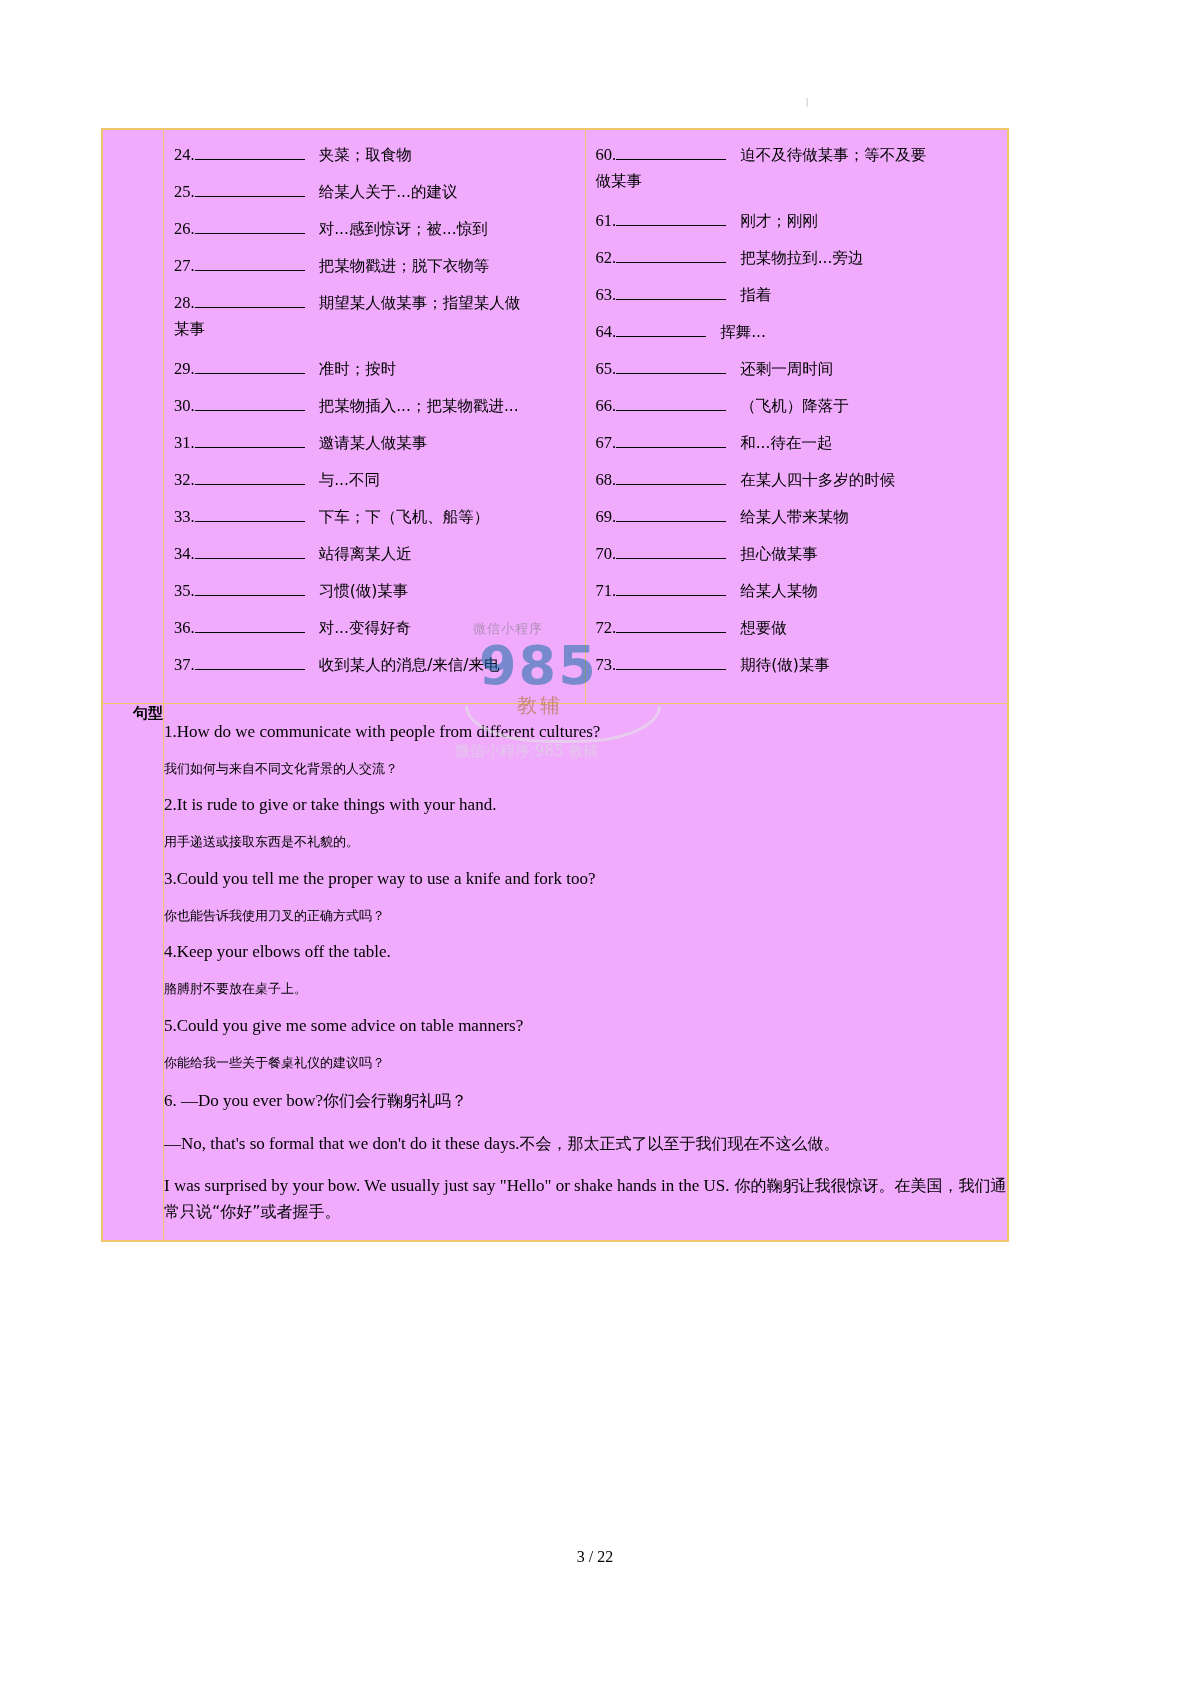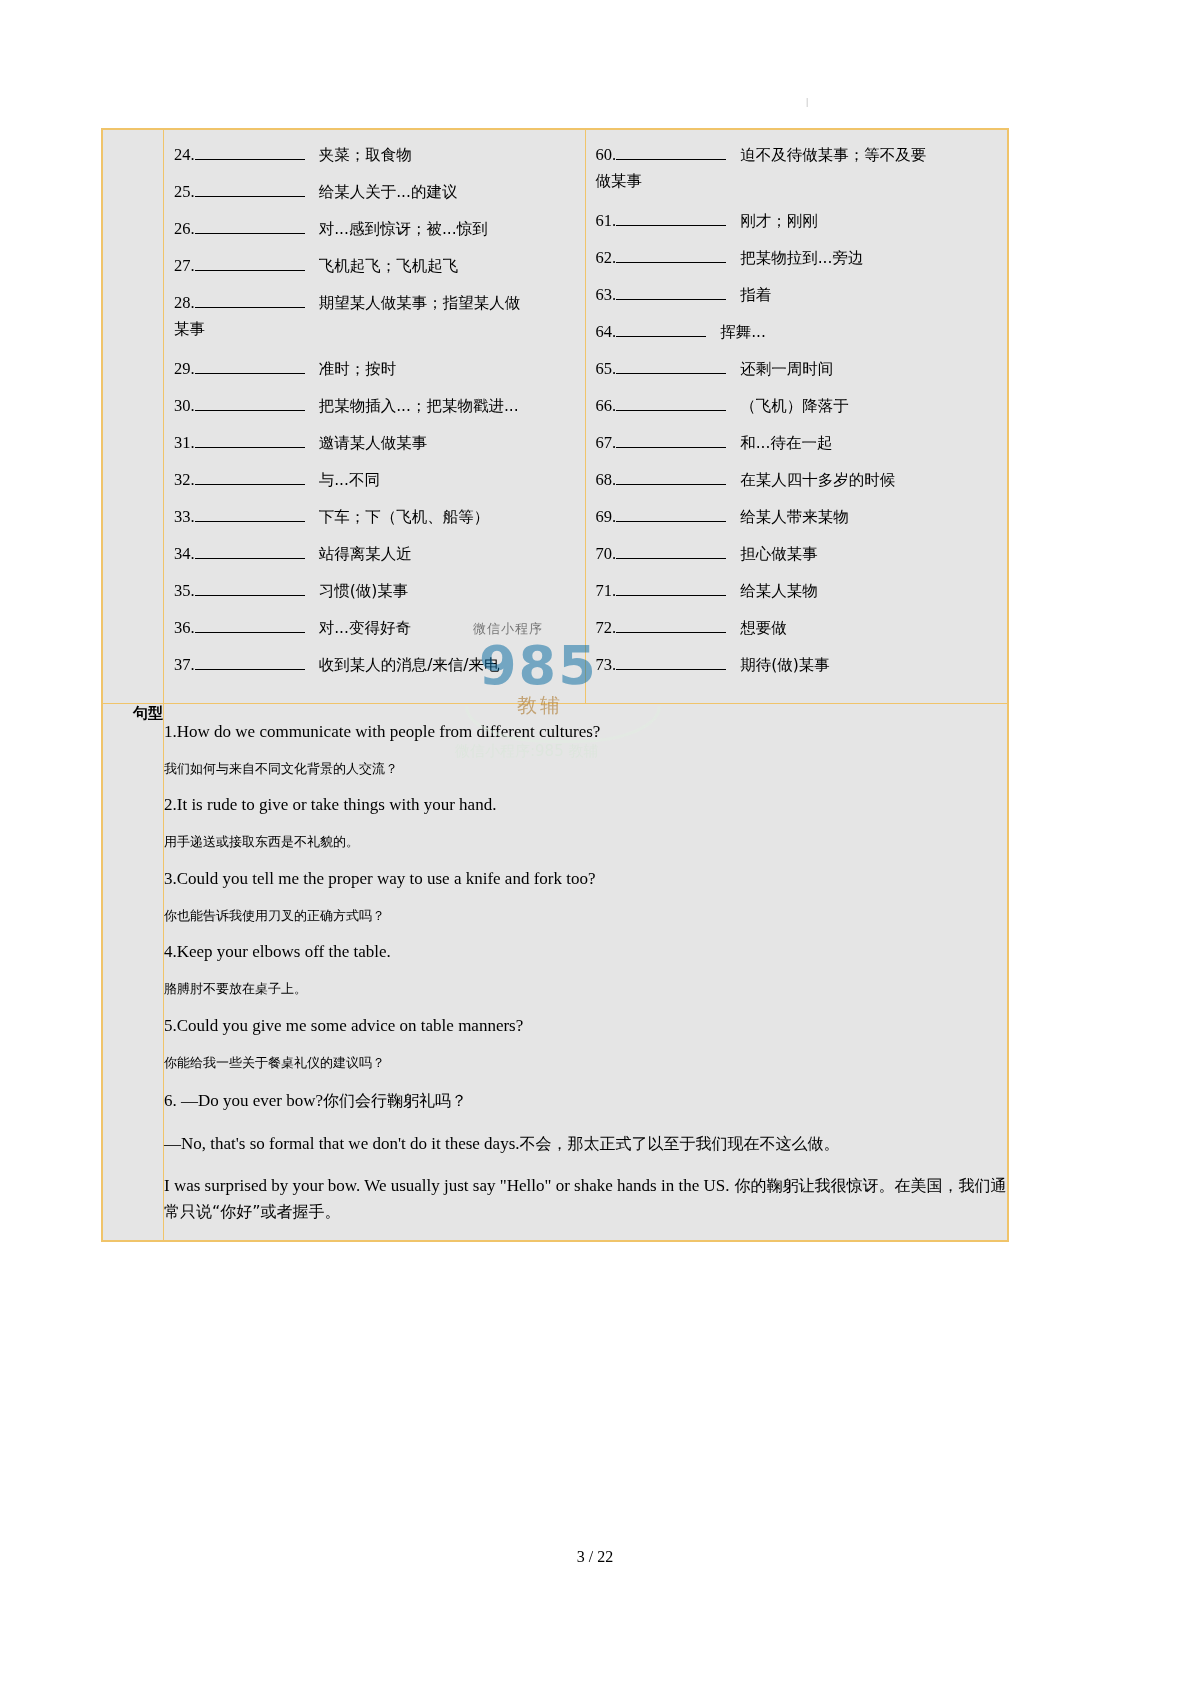--- a/index.html
+++ b/index.html
@@ -28,21 +28,21 @@
     font-size: 11px;
     color: #aaa;
   }
   .doc-table {
     position: absolute;
     left: 101px;
     top: 128px;
     width: 908px;
     border: 2px solid #f0c46a;
     border-collapse: collapse;
-    background: #e5e5e5;
+    background: #f0abfc;
   }
   .doc-table td {
     border: 1px solid #f0c46a;
     vertical-align: top;
     padding: 0;
   }
   .label-col {
     width: 60px;
     text-align: right;
     vertical-align: middle;
@@ -142,21 +142,21 @@
     pointer-events: none;
     opacity: 0.5;
     z-index: 5;
   }
   .wm-top {
     position: absolute;
     left: 18px;
     top: 0px;
     font-family: "DejaVu Sans", sans-serif;
     font-size: 13px;
-    color: #000000;
+    color: #737373;
     letter-spacing: 1px;
   }
   .wm-big {
     position: absolute;
     left: 24px;
     top: 14px;
     font-family: "DejaVu Sans", sans-serif;
     font-size: 54px;
     font-weight: bold;
     color: #0369a1;
@@ -201,21 +201,21 @@
   <table class="doc-table">
     <tbody>
         <tr>
       <td class="label-col"></td>
       <td class="words-cell">
         <div class="words-grid">
           <div class="words-col left" id="col-left">
                 <div class="w-item"><span class="w-num">24.</span><span class="w-blank" style="width: 110px;"></span><span class="w-gap"></span><span class="w-mean">夹菜；取食物</span></div>
                 <div class="w-item"><span class="w-num">25.</span><span class="w-blank" style="width: 110px;"></span><span class="w-gap"></span><span class="w-mean">给某人关于...的建议</span></div>
                 <div class="w-item"><span class="w-num">26.</span><span class="w-blank" style="width: 110px;"></span><span class="w-gap"></span><span class="w-mean">对...感到惊讶；被...惊到</span></div>
-                <div class="w-item"><span class="w-num">27.</span><span class="w-blank" style="width: 110px;"></span><span class="w-gap"></span><span class="w-mean">飞机起飞；飞机起飞</span></div>
+                <div class="w-item"><span class="w-num">27.</span><span class="w-blank" style="width: 110px;"></span><span class="w-gap"></span><span class="w-mean">把某物戳进；脱下衣物等</span></div>
                 <div class="w-item"><span class="w-num">28.</span><span class="w-blank" style="width: 110px;"></span><span class="w-gap"></span><span class="w-mean">期望某人做某事；指望某人做</span></div>
                 <span class="w-cont">某事</span>
                 <div class="w-item"><span class="w-num">29.</span><span class="w-blank" style="width: 110px;"></span><span class="w-gap"></span><span class="w-mean">准时；按时</span></div>
                 <div class="w-item"><span class="w-num">30.</span><span class="w-blank" style="width: 110px;"></span><span class="w-gap"></span><span class="w-mean">把某物插入...；把某物戳进...</span></div>
                 <div class="w-item"><span class="w-num">31.</span><span class="w-blank" style="width: 110px;"></span><span class="w-gap"></span><span class="w-mean">邀请某人做某事</span></div>
                 <div class="w-item"><span class="w-num">32.</span><span class="w-blank" style="width: 110px;"></span><span class="w-gap"></span><span class="w-mean">与...不同</span></div>
                 <div class="w-item"><span class="w-num">33.</span><span class="w-blank" style="width: 110px;"></span><span class="w-gap"></span><span class="w-mean">下车；下（飞机、船等）</span></div>
                 <div class="w-item"><span class="w-num">34.</span><span class="w-blank" style="width: 110px;"></span><span class="w-gap"></span><span class="w-mean">站得离某人近</span></div>
                 <div class="w-item"><span class="w-num">35.</span><span class="w-blank" style="width: 110px;"></span><span class="w-gap"></span><span class="w-mean">习惯(做)某事</span></div>
                 <div class="w-item"><span class="w-num">36.</span><span class="w-blank" style="width: 110px;"></span><span class="w-gap"></span><span class="w-mean">对...变得好奇</span></div>

